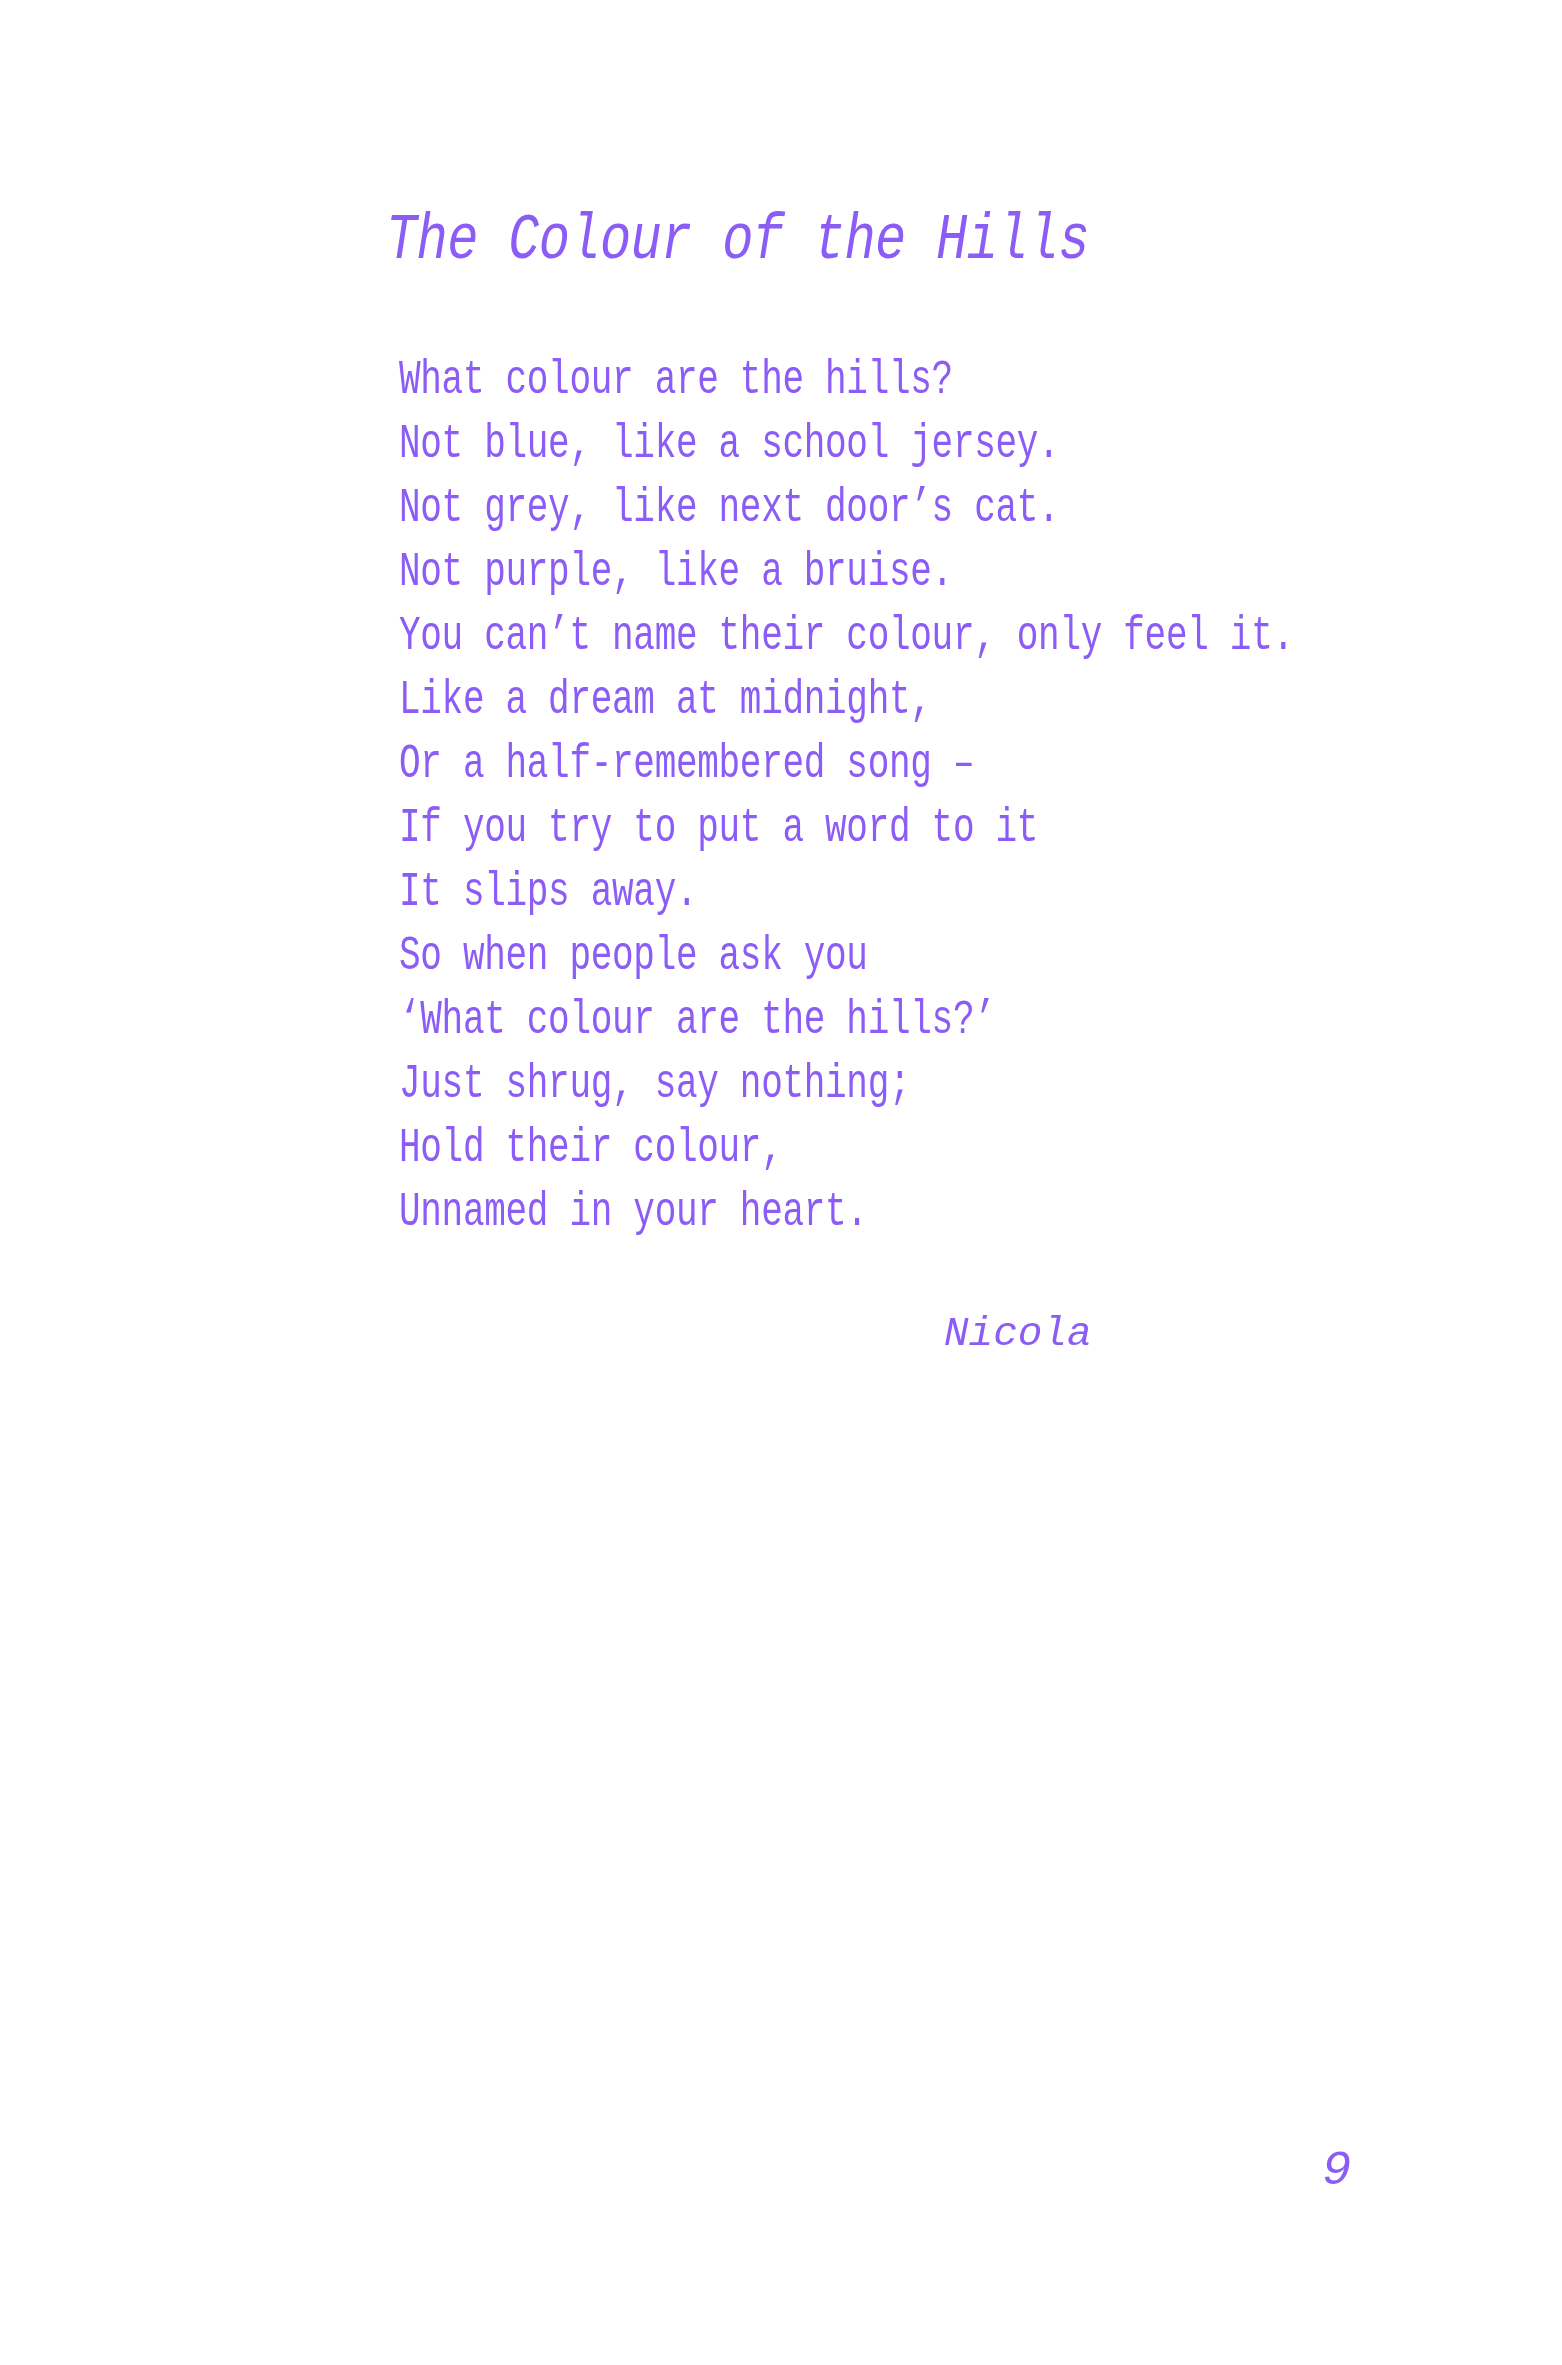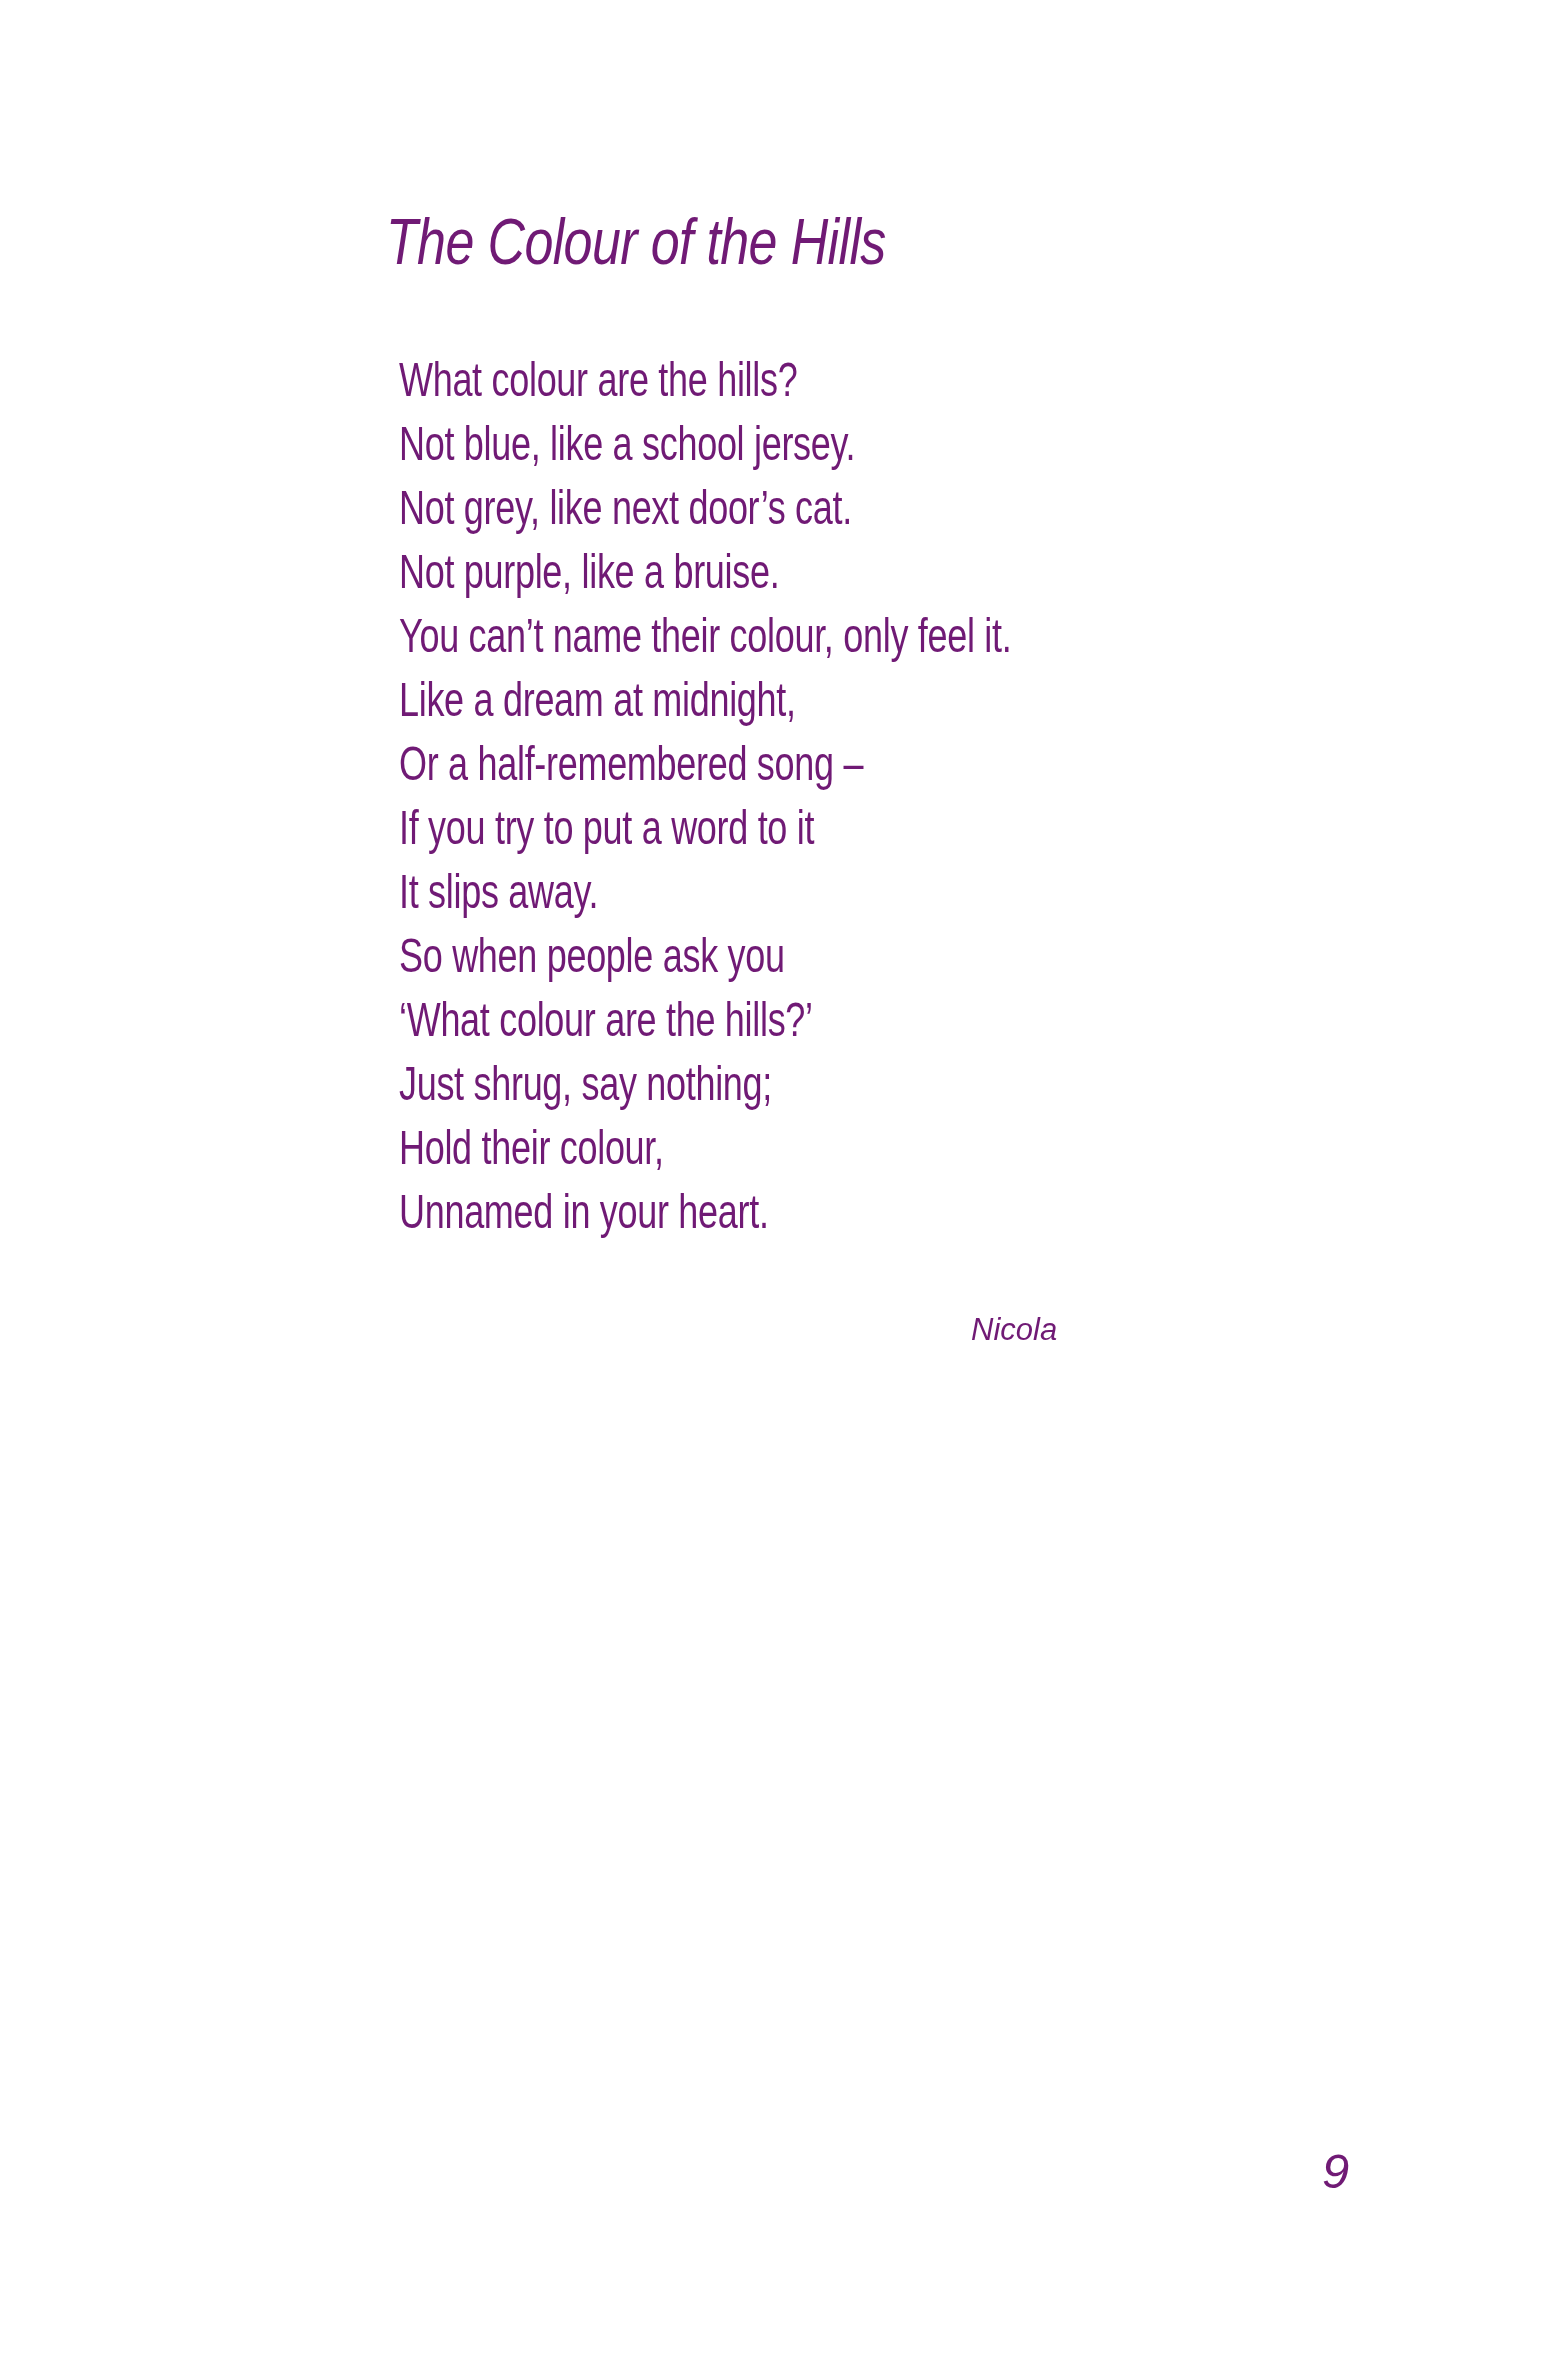--- a/index.html
+++ b/index.html
@@ -6,22 +6,22 @@
     margin: 0;
     padding: 0;
     background: #ffffff;
   }
   .page {
     position: relative;
     width: 1563px;
     height: 2366px;
     background: #ffffff;
     overflow: hidden;
-    font-family: Liberation Sans, sans-serif;
-    color: #701a75;
+    font-family: Liberation Mono, monospace;
+    color: #8b5cf6;
   }
   .poem-title {
     position: absolute;
     left: 386px;
     top: 209px;
     margin: 0;
     font-size: 65px;
     line-height: 1;
     font-style: italic;
     font-weight: 400;
@@ -40,23 +40,23 @@
     height: 64px;
     line-height: 64px;
     font-size: 48px;
     white-space: nowrap;
     letter-spacing: -0.4px;
     transform: scaleX(0.75);
     transform-origin: 0 50%;
   }
   .attribution {
     position: absolute;
-    left: 971px;
+    left: 944px;
     top: 1314px;
-    font-size: 31px;
+    font-size: 41px;
     line-height: 1;
     font-style: italic;
     white-space: nowrap;
   }
   .page-number {
     position: absolute;
     left: 1322px;
     top: 2147px;
     font-size: 49px;
     line-height: 1;

